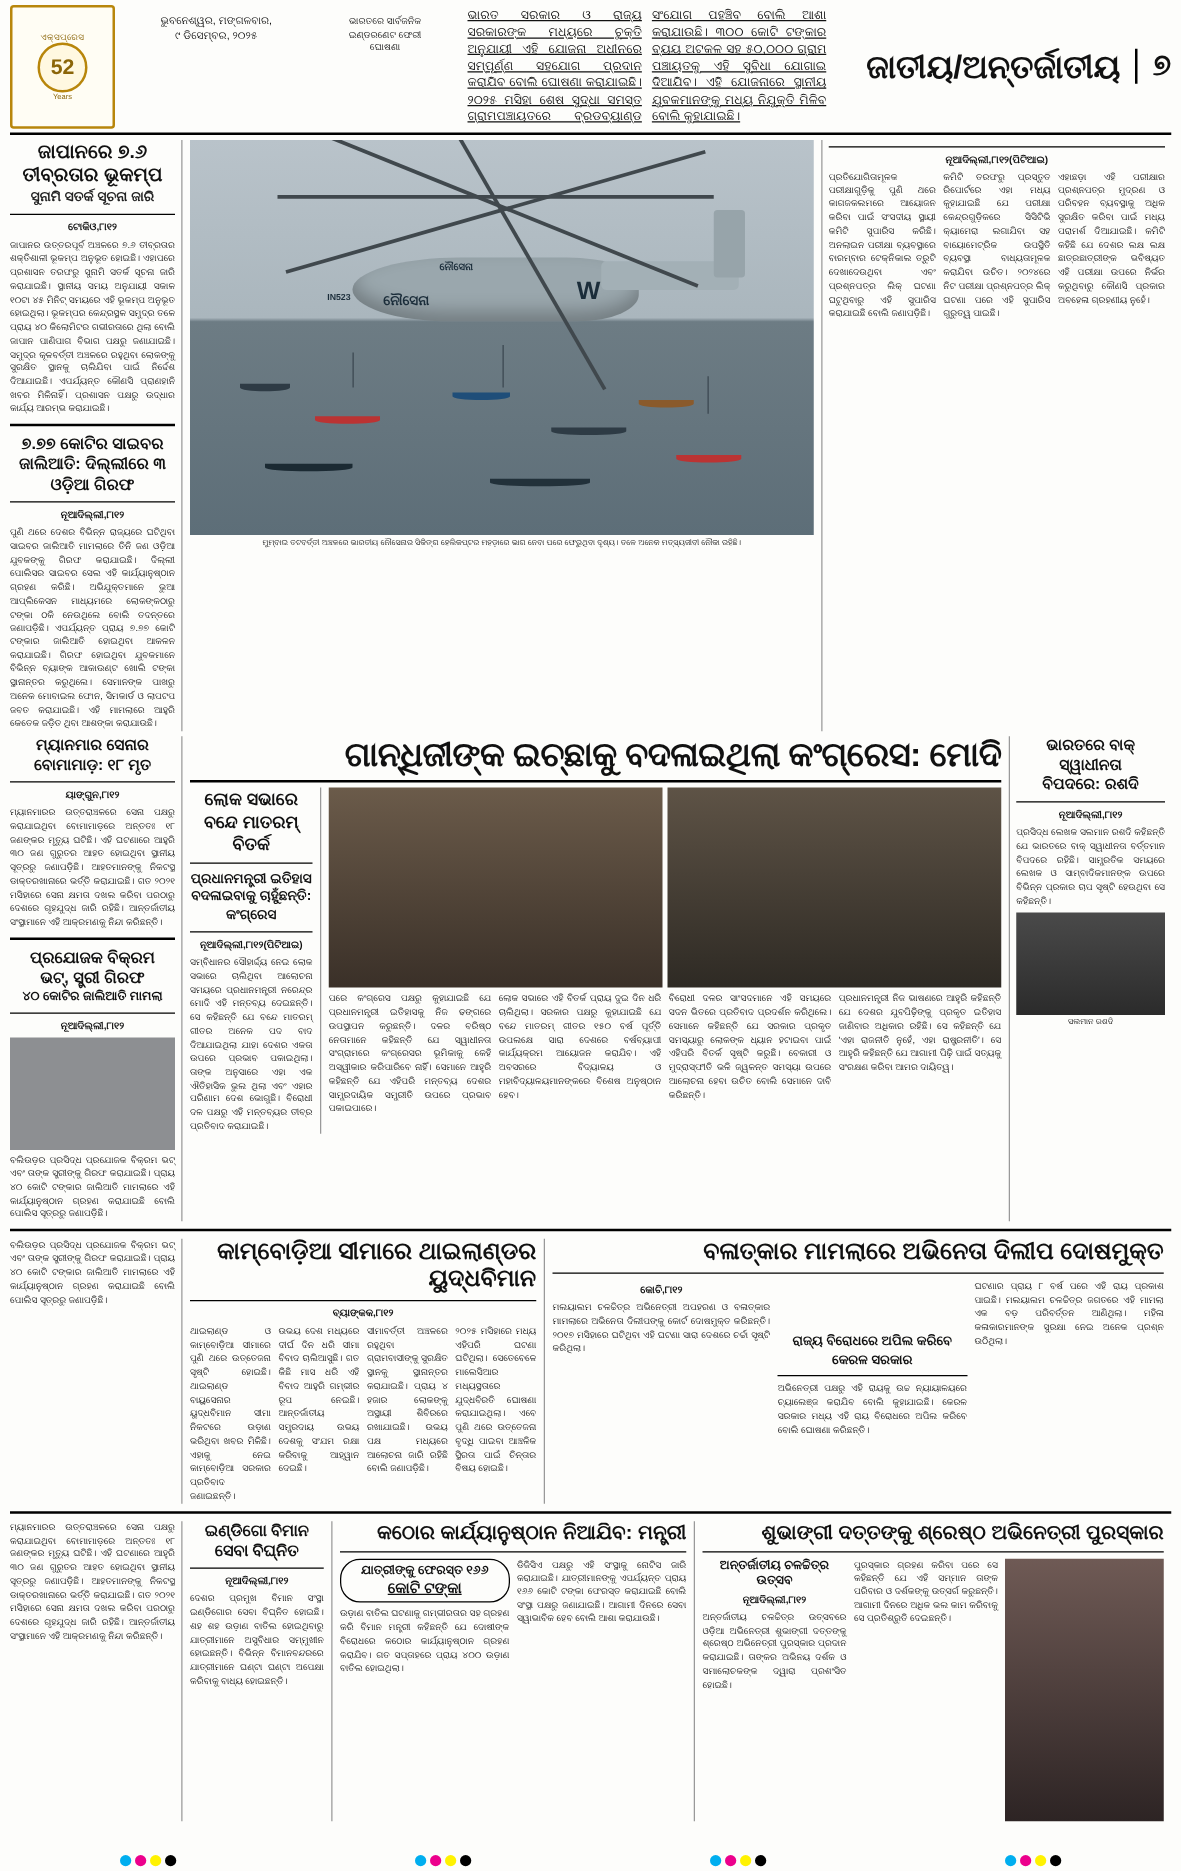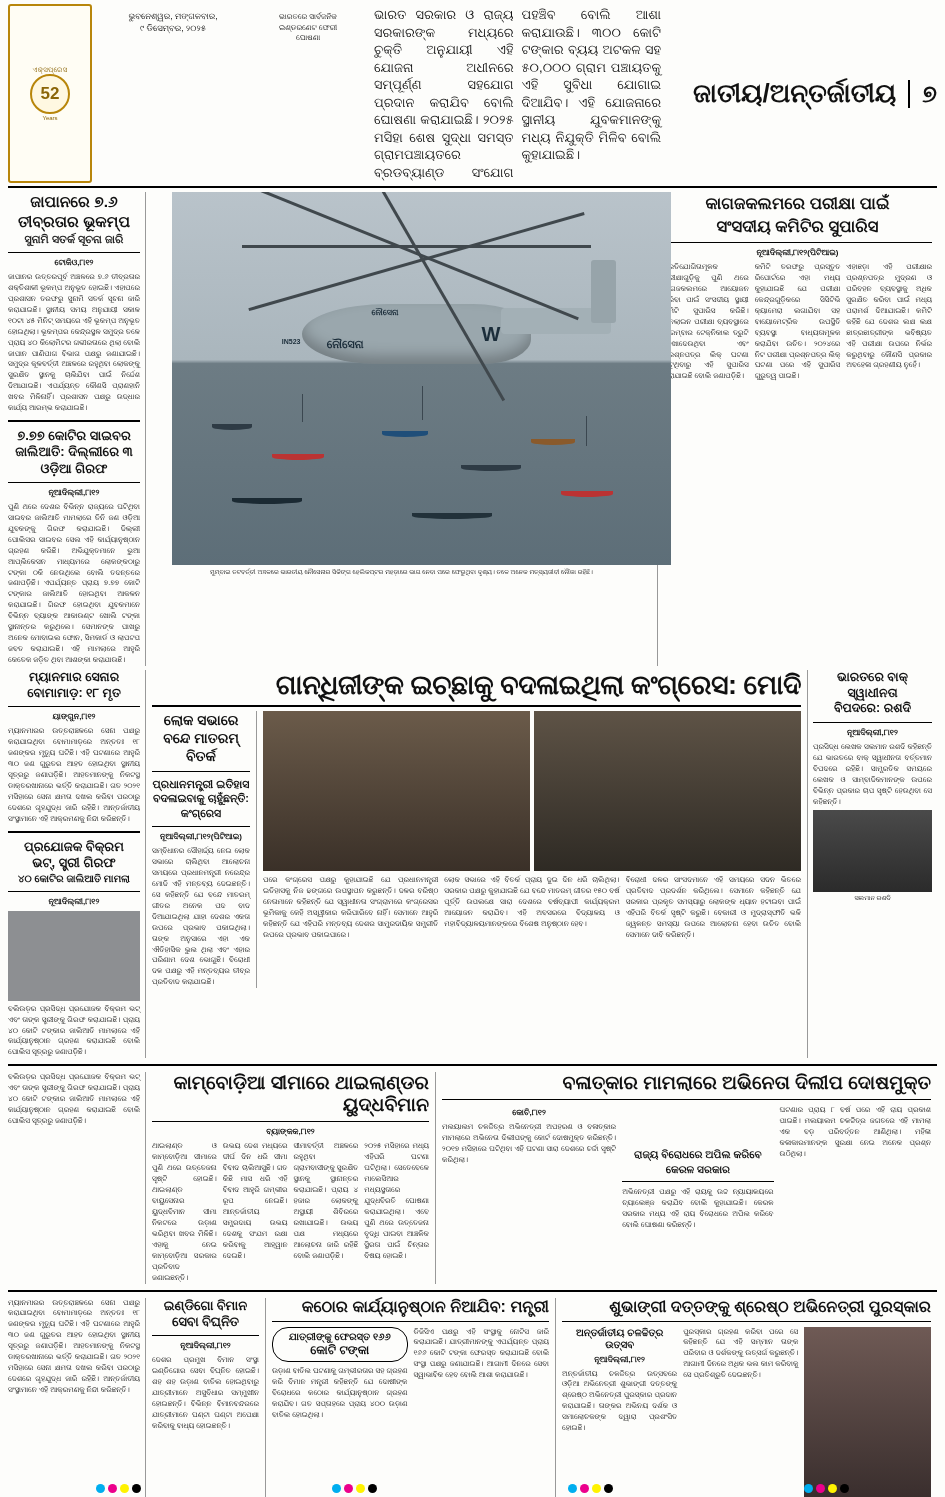--- a/index.html
+++ b/index.html
@@ -20,21 +20,21 @@
     width:84px; flex:0 0 84px; display:flex; flex-direction:column; align-items:center; justify-content:center;
     border:2px solid #b8860b; border-radius:3px; padding:2px 0; margin-right:6px; background:#fffdf4;
   }
   .logo-badge .top { font-size:7px; color:#8b6508; letter-spacing:.3px; }
   .logo-badge .circle {
     width:40px;height:40px;border-radius:50%;border:2px solid #b8860b;display:flex;align-items:center;justify-content:center;
     font-size:17px;font-weight:bold;color:#8b6508;background:#fff8e1;
   }
   .logo-badge .yrs { font-size:6px;color:#8b6508;margin-top:1px;}
   .mast-col { flex:0 0 150px; font-size:8.5px; line-height:1.45; text-align:center; padding-top:6px; }
-  .mast-col.wide { flex:1 1 auto; text-align:justify; font-size:13px; line-height:1.35; padding:2px 6px; column-count:2; column-gap:8px;}
+  .mast-col.wide { flex:1 1 auto; text-align:justify; font-size:10px; line-height:1.35; padding:2px 6px; column-count:2; column-gap:8px;text-decoration:underline;}
   .mast-right { flex:0 0 270px; display:flex; align-items:center; justify-content:flex-end; }
   .mast-right .sect { font-size:26px; font-weight:bold; letter-spacing:0; }
   .mast-right .pageno { font-size:24px; font-weight:bold; margin-left:12px; border-left:2px solid #000; padding-left:12px;}
   .mast-mid-small { flex:0 0 120px; font-size:7.5px; line-height:1.4; text-align:center; padding-top:8px;}
 
   
   .hl { font-weight:bold; line-height:1.25; }
   .dateline { font-size:8px; font-weight:bold; text-align:center; margin:3px 0 4px; }
   .body-text { font-size:7.3px; line-height:1.5; text-align:justify; hyphens:auto; }
   .rule { border-top:1px solid #000; margin:5px 0; }
@@ -52,21 +52,21 @@
   .banner { text-align:right; font-weight:bold; }
   .banner.big { font-size:27px; letter-spacing:-.5px; }
   .banner.mid { font-size:19px; }
   .banner.sm { font-size:16px; }
 
   .colorbar { position:absolute; bottom:4px; left:0; width:945px; display:flex; justify-content:space-around; }
   .cb-group { display:flex; gap:3px; }
   .cb { width:9px;height:9px;border-radius:50%; }
 
   
-  .heli-scene { width:100%; height:373px; background:linear-gradient(#b9c3ca 0%, #aab6bd 45%, #6d7c84 46%, #5d6e78 100%); position:relative; overflow:hidden;margin-left:20px; }
+  .heli-scene { width:100%; height:316px; background:linear-gradient(#b9c3ca 0%, #aab6bd 45%, #6d7c84 46%, #5d6e78 100%); position:relative; overflow:hidden; }
   .heli-body { position:absolute; left:26%; top:30%; width:46%; height:16%; background:#9aa7ad; border-radius:45% 30% 25% 40%/60% 50% 50% 60%; box-shadow:inset 0 -8px 14px rgba(0,0,0,.25); }
   .heli-tail { position:absolute; left:66%; top:31%; width:22%; height:7%; background:#a3b0b6; border-radius:4px; }
   .heli-fin { position:absolute; left:84%; top:18%; width:5%; height:17%; background:#97a4aa; border-radius:3px; }
   .rotor { position:absolute; left:14%; top:15%; width:70%; height:3px; background:#40484d; transform-origin:50% 50%; }
   .rotor.r2 { transform:rotate(22deg); }
   .rotor.r3 { transform:rotate(-16deg); }
   .rotor.r4 { transform:rotate(60deg); }
   .heli-mark { position:absolute; color:#1b2d3a; font-weight:bold; }
   .boat { position:absolute; background:#2e3b45; height:6px; border-radius:0 0 50% 50%; }
   .mast { position:absolute; width:1px; background:#3b4750; }
@@ -157,24 +157,20 @@
         <div class="boat" style="left:72%; top:66%; width:44px; background:#8a5a2b;"></div>
         <div class="boat" style="left:12%; top:82%; width:70px; background:#1b2a33;"></div>
         <div class="boat" style="left:48%; top:86%; width:80px; background:#22313a;"></div>
         <div class="boat" style="left:78%; top:80%; width:52px; background:#b33;"></div>
         <div class="mast" style="left:83%; top:60%; height:30px;"></div>
       </div>
       <div class="caption">ମୁମ୍ବାଇ ତଟବର୍ତ୍ତୀ ଅଞ୍ଚଳରେ ଭାରତୀୟ ନୌସେନାର ସିକିଙ୍ଗ ହେଲିକପ୍ଟର ମହଡ଼ାରେ ଭାଗ ନେବା ପରେ ଫେରୁଥିବା ଦୃଶ୍ୟ। ତଳେ ଅନେକ ମତ୍ସ୍ୟଜୀବୀ ନୌକା ରହିଛି।</div>
     </div>
 
     <div class="col" style="flex:0 0 280px; border-left:1px solid #999;">
-      <div class="hl" style="font-size:16.5px;text-align:center;line-height:1.35;">
-        <div>କାଗଜକଲମରେ ପରୀକ୍ଷା ପାଇଁ</div>
-        <div>ସଂସଦୀୟ କମିଟିର ସୁପାରିସ</div>
-      </div>
       <div class="rule"></div>
       <div class="dateline">ନୂଆଦିଲ୍ଲୀ,୮ା୧୨(ପିଟିଆଇ)</div>
       <div style="display:flex; gap:6px;">
         <div class="body-text" style="flex:1">ପ୍ରତିଯୋଗିତାମୂଳକ ପରୀକ୍ଷାଗୁଡ଼ିକୁ ପୁଣି ଥରେ କାଗଜକଲମରେ ଆୟୋଜନ କରିବା ପାଇଁ ସଂସଦୀୟ ସ୍ଥାୟୀ କମିଟି ସୁପାରିସ କରିଛି। ଅନଲାଇନ ପରୀକ୍ଷା ବ୍ୟବସ୍ଥାରେ ବାରମ୍ବାର ଟେକ୍ନିକାଲ ତ୍ରୁଟି ଦେଖାଦେଉଥିବା ଏବଂ ପ୍ରଶ୍ନପତ୍ର ଲିକ୍ ଘଟଣା ଘଟୁଥିବାରୁ ଏହି ସୁପାରିସ କରାଯାଇଛି ବୋଲି ଜଣାପଡ଼ିଛି।</div>
         <div class="body-text" style="flex:1">କମିଟି ତରଫରୁ ପ୍ରସ୍ତୁତ ରିପୋର୍ଟରେ ଏହା ମଧ୍ୟ କୁହାଯାଇଛି ଯେ ପରୀକ୍ଷା କେନ୍ଦ୍ରଗୁଡ଼ିକରେ ସିସିଟିଭି କ୍ୟାମେରା ଲଗାଯିବା ସହ ବାୟୋମେଟ୍ରିକ ଉପସ୍ଥିତି ବ୍ୟବସ୍ଥା ବାଧ୍ୟତାମୂଳକ କରାଯିବା ଉଚିତ। ୨୦୨୪ରେ ନିଟ ପରୀକ୍ଷା ପ୍ରଶ୍ନପତ୍ର ଲିକ୍ ଘଟଣା ପରେ ଏହି ସୁପାରିସ ଗୁରୁତ୍ୱ ପାଇଛି।</div>
         <div class="body-text" style="flex:1">ଏହାଛଡ଼ା ଏହି ପରୀକ୍ଷାର ପ୍ରଶ୍ନପତ୍ର ମୁଦ୍ରଣ ଓ ପରିବହନ ବ୍ୟବସ୍ଥାକୁ ଅଧିକ ସୁରକ୍ଷିତ କରିବା ପାଇଁ ମଧ୍ୟ ପରାମର୍ଶ ଦିଆଯାଇଛି। କମିଟି କହିଛି ଯେ ଦେଶର ଲକ୍ଷ ଲକ୍ଷ ଛାତ୍ରଛାତ୍ରୀଙ୍କ ଭବିଷ୍ୟତ ଏହି ପରୀକ୍ଷା ଉପରେ ନିର୍ଭର କରୁଥିବାରୁ କୌଣସି ପ୍ରକାର ଅବହେଳା ଗ୍ରହଣୀୟ ନୁହେଁ।</div>
       </div>
     </div>
   </div>
 
@@ -220,20 +216,21 @@
 
         <div style="flex:1 1 auto; padding-left:6px;">
           <div style="display:flex; gap:4px;">
             <div class="fake-img" style="flex:1;height:160px;background:linear-gradient(#6b5b4a,#3a3028);"></div>
             <div class="fake-img" style="flex:1;height:160px;background:linear-gradient(#5e5346,#2e2a24);"></div>
           </div>
           <div style="display:flex; gap:6px; margin-top:4px;">
             <div class="body-text" style="flex:1">ପରେ କଂଗ୍ରେସ ପକ୍ଷରୁ କୁହାଯାଇଛି ଯେ ପ୍ରଧାନମନ୍ତ୍ରୀ ଇତିହାସକୁ ନିଜ ଢଙ୍ଗରେ ଉପସ୍ଥାପନ କରୁଛନ୍ତି। ଦଳର ବରିଷ୍ଠ ନେତାମାନେ କହିଛନ୍ତି ଯେ ସ୍ୱାଧୀନତା ସଂଗ୍ରାମରେ କଂଗ୍ରେସର ଭୂମିକାକୁ କେହି ଅସ୍ୱୀକାର କରିପାରିବେ ନାହିଁ। ସେମାନେ ଆହୁରି କହିଛନ୍ତି ଯେ ଏହିପରି ମନ୍ତବ୍ୟ ଦେଶର ସାମ୍ପ୍ରଦାୟିକ ସମ୍ପ୍ରୀତି ଉପରେ ପ୍ରଭାବ ପକାଇପାରେ।</div>
             <div class="body-text" style="flex:1">ଲୋକ ସଭାରେ ଏହି ବିତର୍କ ପ୍ରାୟ ଦୁଇ ଦିନ ଧରି ଚାଲିଥିଲା। ସରକାର ପକ୍ଷରୁ କୁହାଯାଇଛି ଯେ ବନ୍ଦେ ମାତରମ୍ ଗୀତର ୧୫୦ ବର୍ଷ ପୂର୍ତ୍ତି ଉପଲକ୍ଷେ ସାରା ଦେଶରେ ବର୍ଷବ୍ୟାପୀ କାର୍ଯ୍ୟକ୍ରମ ଆୟୋଜନ କରାଯିବ। ଏହି ଅବସରରେ ବିଦ୍ୟାଳୟ ଓ ମହାବିଦ୍ୟାଳୟମାନଙ୍କରେ ବିଶେଷ ଅନୁଷ୍ଠାନ ହେବ।</div>
             <div class="body-text" style="flex:1">ବିରୋଧୀ ଦଳର ସାଂସଦମାନେ ଏହି ସମୟରେ ସଦନ ଭିତରେ ପ୍ରତିବାଦ ପ୍ରଦର୍ଶନ କରିଥିଲେ। ସେମାନେ କହିଛନ୍ତି ଯେ ସରକାର ପ୍ରକୃତ ସମସ୍ୟାରୁ ଲୋକଙ୍କ ଧ୍ୟାନ ହଟାଇବା ପାଇଁ ଏହିପରି ବିତର୍କ ସୃଷ୍ଟି କରୁଛି। ବେକାରୀ ଓ ମୁଦ୍ରାସ୍ଫୀତି ଭଳି ଜ୍ୱଳନ୍ତ ସମସ୍ୟା ଉପରେ ଆଲୋଚନା ହେବା ଉଚିତ ବୋଲି ସେମାନେ ଦାବି କରିଛନ୍ତି।</div>
+            <div class="body-text" style="flex:1">ପ୍ରଧାନମନ୍ତ୍ରୀ ନିଜ ଭାଷଣରେ ଆହୁରି କହିଛନ୍ତି ଯେ ଦେଶର ଯୁବପିଢ଼ିଙ୍କୁ ପ୍ରକୃତ ଇତିହାସ ଜାଣିବାର ଅଧିକାର ରହିଛି। ସେ କହିଛନ୍ତି ଯେ 'ଏହା ରାଜନୀତି ନୁହେଁ, ଏହା ରାଷ୍ଟ୍ରନୀତି'। ସେ ଆହୁରି କହିଛନ୍ତି ଯେ ଆଗାମୀ ପିଢ଼ି ପାଇଁ ସତ୍ୟକୁ ସଂରକ୍ଷଣ କରିବା ଆମର ଦାୟିତ୍ୱ।</div>
           </div>
         </div>
       </div>
     </div>
 
     <div class="col" style="flex:0 0 130px; border-left:1px solid #999;">
       <div class="hl" style="font-size:12.5px;text-align:center;">
         <div>ଭାରତରେ ବାକ୍ ସ୍ୱାଧୀନତା</div>
         <div>ବିପଦରେ: ରଶଦି</div>
       </div>
@@ -301,21 +298,21 @@
       <div class="body-text">ଦେଶର ପ୍ରମୁଖ ବିମାନ ସଂସ୍ଥା ଇଣ୍ଡିଗୋର ସେବା ବିଘ୍ନିତ ହୋଇଛି। ଶହ ଶହ ଉଡ଼ାଣ ବାତିଲ ହୋଇଥିବାରୁ ଯାତ୍ରୀମାନେ ଅସୁବିଧାର ସମ୍ମୁଖୀନ ହୋଇଛନ୍ତି। ବିଭିନ୍ନ ବିମାନବନ୍ଦରରେ ଯାତ୍ରୀମାନେ ଘଣ୍ଟା ଘଣ୍ଟା ଅପେକ୍ଷା କରିବାକୁ ବାଧ୍ୟ ହୋଇଛନ୍ତି।</div>
     </div>
 
     <div style="flex:0 0 290px; padding:0 6px; border-right:1px solid #999;">
       <div class="banner sm">କଠୋର କାର୍ଯ୍ୟାନୁଷ୍ଠାନ ନିଆଯିବ: ମନ୍ତ୍ରୀ</div>
       <div class="rule"></div>
       <div style="display:flex;gap:6px;">
         <div style="flex:1">
           <div class="box" style="padding:3px; text-align:center;border-radius:16px;">
             <div class="hl" style="font-size:10px;">ଯାତ୍ରୀଙ୍କୁ ଫେରସ୍ତ ୧୬୬</div>
-            <div class="hl" style="font-size:12px;">କୋଟି ଟଙ୍କା</div>
+            <div class="hl" style="font-size:12px;text-decoration:underline;">କୋଟି ଟଙ୍କା</div>
           </div>
           <div class="body-text" style="margin-top:4px;">ଉଡ଼ାଣ ବାତିଲ ଘଟଣାକୁ ଗମ୍ଭୀରତାର ସହ ଗ୍ରହଣ କରି ବିମାନ ମନ୍ତ୍ରୀ କହିଛନ୍ତି ଯେ ଦୋଷୀଙ୍କ ବିରୋଧରେ କଠୋର କାର୍ଯ୍ୟାନୁଷ୍ଠାନ ଗ୍ରହଣ କରାଯିବ। ଗତ ସପ୍ତାହରେ ପ୍ରାୟ ୪୦୦ ଉଡ଼ାଣ ବାତିଲ ହୋଇଥିଲା।</div>
         </div>
         <div class="body-text" style="flex:1">ଡିଜିସିଏ ପକ୍ଷରୁ ଏହି ସଂସ୍ଥାକୁ ନୋଟିସ ଜାରି କରାଯାଇଛି। ଯାତ୍ରୀମାନଙ୍କୁ ଏପର୍ଯ୍ୟନ୍ତ ପ୍ରାୟ ୧୬୬ କୋଟି ଟଙ୍କା ଫେରସ୍ତ କରାଯାଇଛି ବୋଲି ସଂସ୍ଥା ପକ୍ଷରୁ ଜଣାଯାଇଛି। ଆଗାମୀ ଦିନରେ ସେବା ସ୍ୱାଭାବିକ ହେବ ବୋଲି ଆଶା କରାଯାଉଛି।</div>
       </div>
     </div>
 
     <div style="flex:1 1 auto; padding:0 6px;">
       <div class="banner sm">ଶୁଭାଙ୍ଗୀ ଦତ୍ତଙ୍କୁ ଶ୍ରେଷ୍ଠ ଅଭିନେତ୍ରୀ ପୁରସ୍କାର</div>
       <div class="rule"></div>

